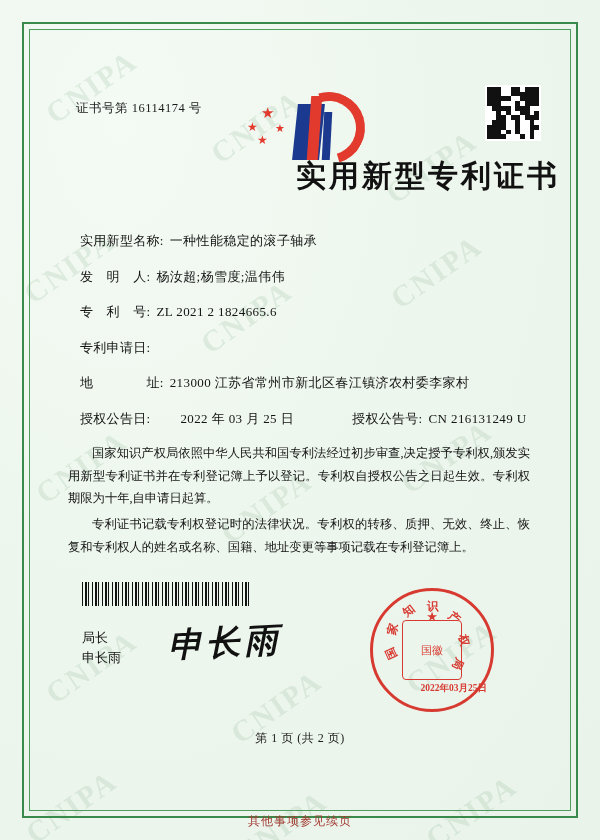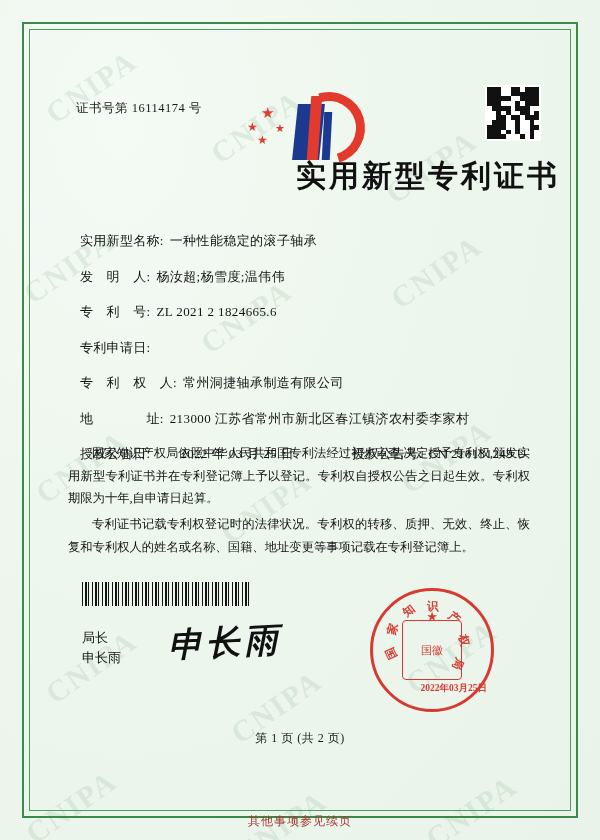--- a/index.html
+++ b/index.html
@@ -540,24 +540,20 @@
         <span class="fvalue">杨汝超;杨雪度;温伟伟</span>
       </div>
       <div class="frow">
         <span class="flabel">专　利　号:</span>
         <span class="fvalue">ZL 2021 2 1824665.6</span>
       </div>
       <div class="frow">
         <span class="flabel">专利申请日:</span>
       </div>
       <div class="frow">
-        <span class="flabel">专　利　权　人:</span>
-        <span class="fvalue">常州洞捷轴承制造有限公司</span>
-      </div>
-      <div class="frow">
         <span class="flabel">地　　　　址:</span>
         <span class="fvalue">213000 江苏省常州市新北区春江镇济农村委李家村</span>
       </div>
       <div class="frow two">
         <span class="flabel">授权公告日:</span>
         <span class="fvalue">2022 年 03 月 25 日</span>
         <span class="second">
           <span class="flabel">授权公告号:</span>
           <span class="fvalue">CN 216131249 U</span>
         </span>

